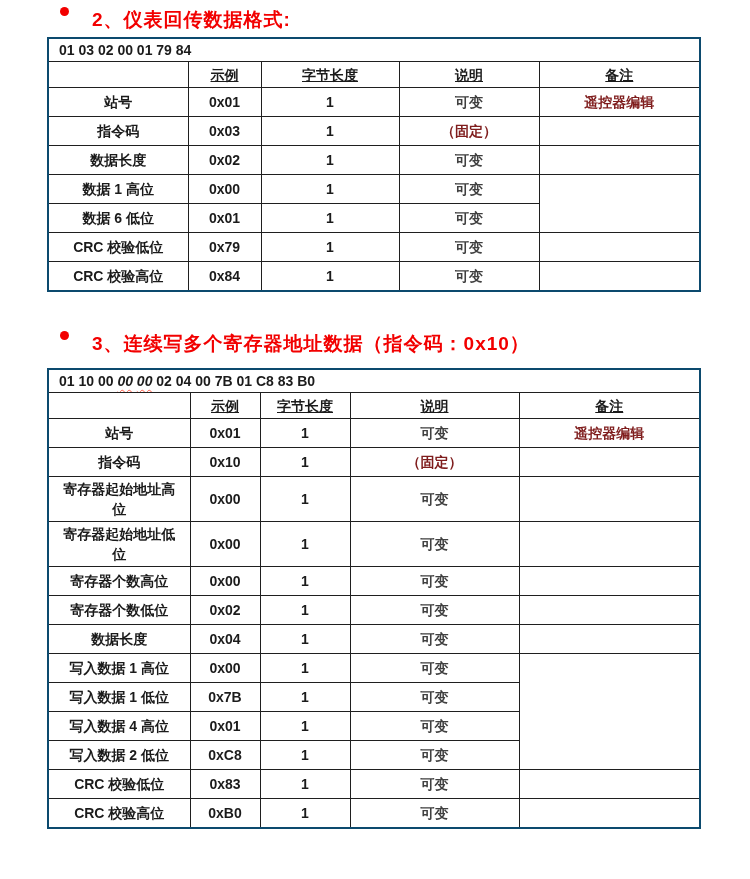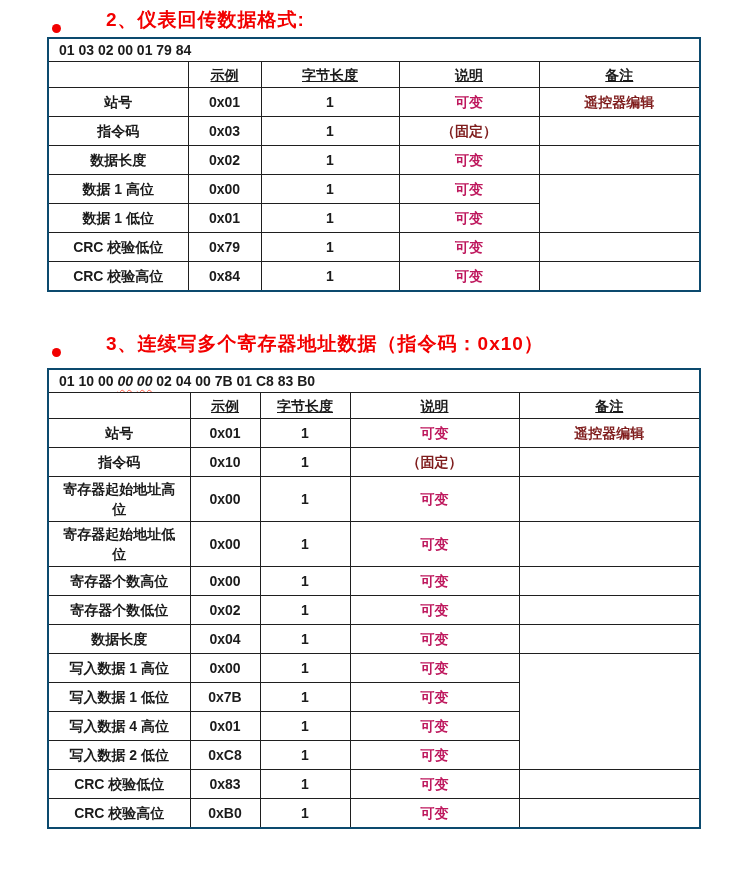--- a/index.html
+++ b/index.html
@@ -1,21 +1,21 @@
 <!DOCTYPE html>
 <html><head>
 <meta charset="utf-8">
 <style>
   html,body{margin:0;padding:0;}
   body{
     width:750px;height:879px;background:#ffffff;position:relative;
     font-family:"Liberation Sans","DejaVu Sans",sans-serif;color:#1b1b1b;
     overflow:hidden;
   }
-  .heading{position:absolute;left:52px;display:flex;align-items:flex-end;gap:22px;}
+  .heading{position:absolute;left:60px;display:flex;align-items:flex-start;}
   .bullet{width:9px;height:9px;border-radius:50%;background:#f20000;flex:0 0 auto;}
   .heading-text{
     margin-left:23px;font-size:19px;font-weight:bold;color:#f20000;
     letter-spacing:1px;white-space:nowrap;
   }
   #heading-2{top:7px;}
   #heading-3{top:331px;}
 
   table{
     position:absolute;left:47px;border-collapse:collapse;table-layout:fixed;
@@ -26,21 +26,21 @@
   td{
     border:1px solid #1f1f1f;text-align:center;vertical-align:middle;
     font-size:14px;font-weight:bold;padding:2px 4px;line-height:20px;
     overflow:hidden;
   }
   tr.hex-row td{text-align:left;padding:1px 4px 1px 10px;height:18px;white-space:nowrap;}
   tr.head-row td{height:21px;text-decoration:underline;}
   tr.data-row td{height:24px;}
   tr.tall-row td{height:40px;}
   td.c1{padding:2px 10px;}
-  .g{color:#be185d;}
+  .g{color:#404040;}
   .r{color:#7f1d1d;}
   .wavy{
     text-decoration-line:underline;text-decoration-style:wavy;
     text-decoration-color:#ff5a45;text-decoration-thickness:1px;
     text-underline-offset:3px;
     font-style:italic;
   }
 </style>
 </head>
 <body>
@@ -91,21 +91,21 @@
     <td></td>
   </tr>
   <tr class="data-row">
     <td class="c1">数据 1 高位</td>
     <td>0x00</td>
     <td>1</td>
     <td class="g">可变</td>
     <td rowspan="2"></td>
   </tr>
   <tr class="data-row">
-    <td class="c1">数据 1 低位</td>
+    <td class="c1">数据 6 低位</td>
     <td>0x01</td>
     <td>1</td>
     <td class="g">可变</td>
   </tr>
   <tr class="data-row">
     <td class="c1">CRC 校验低位</td>
     <td>0x79</td>
     <td>1</td>
     <td class="g">可变</td>
     <td></td>

